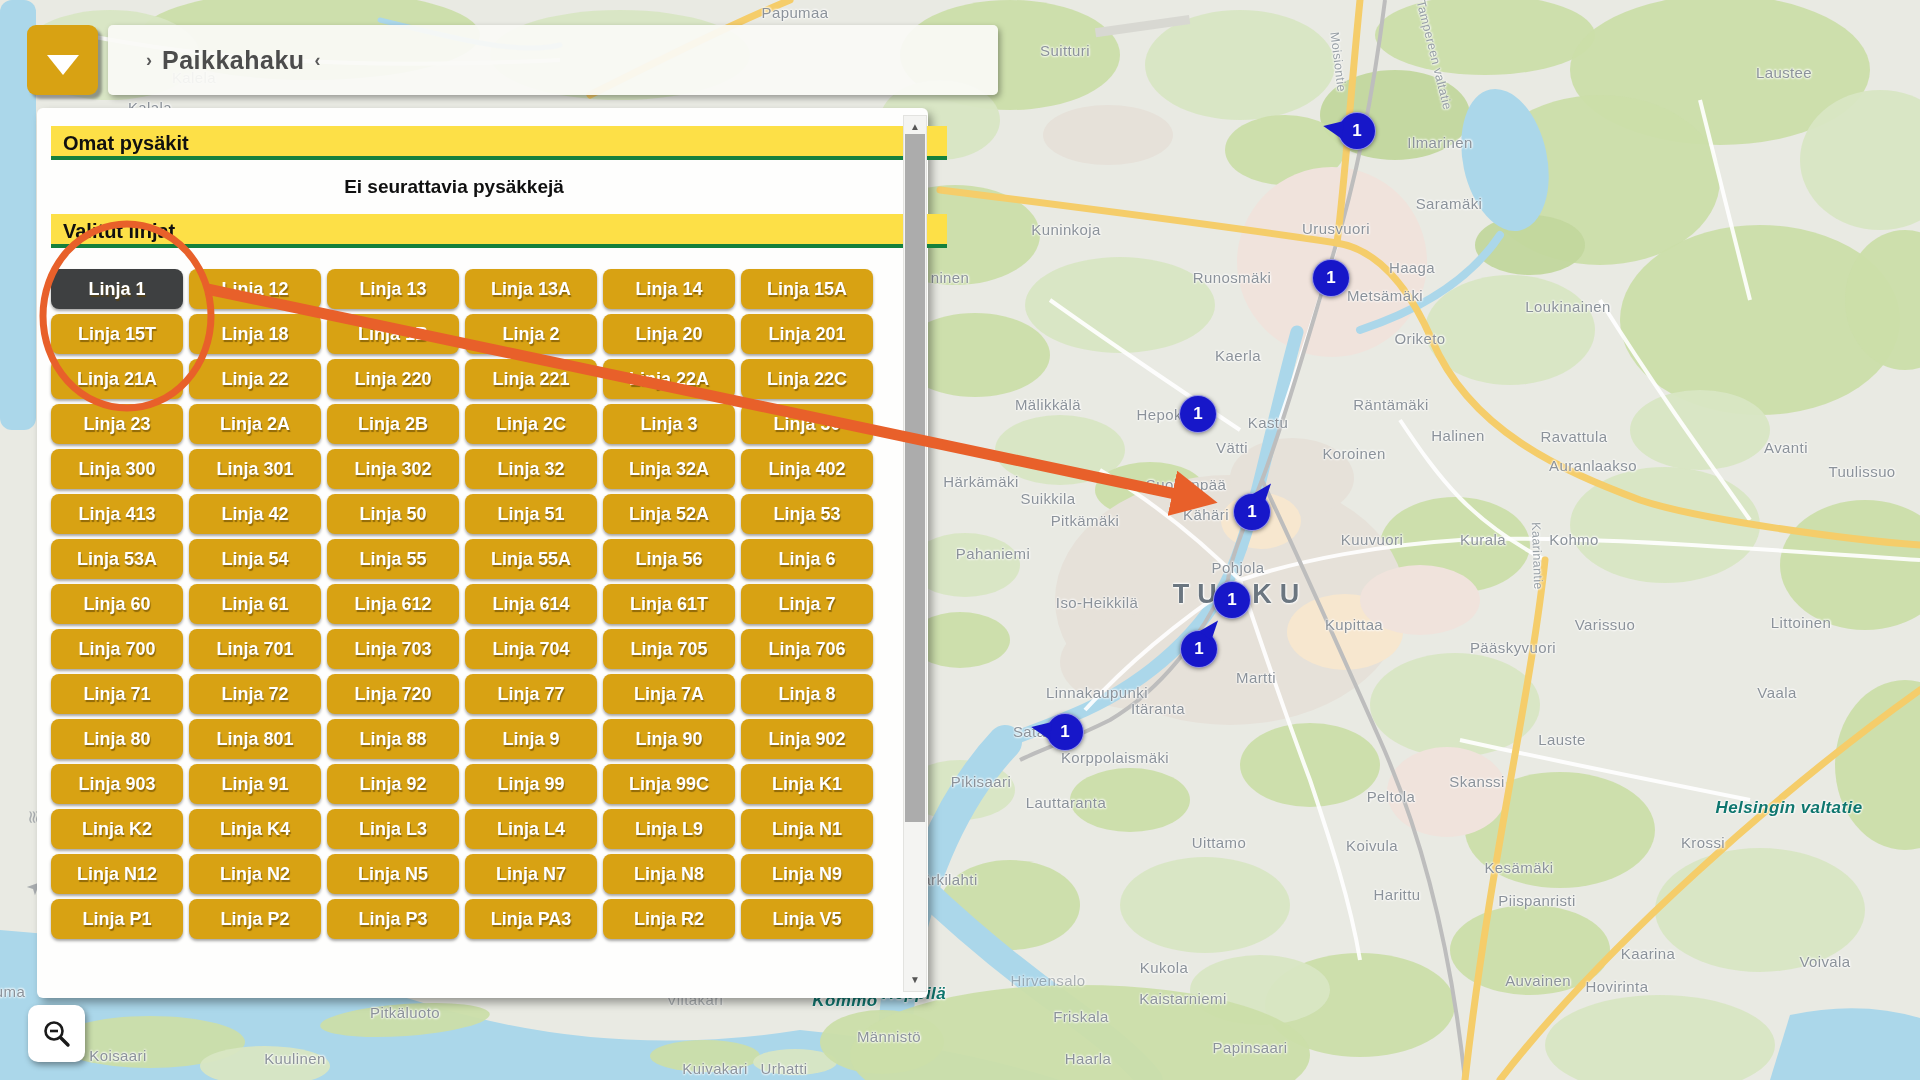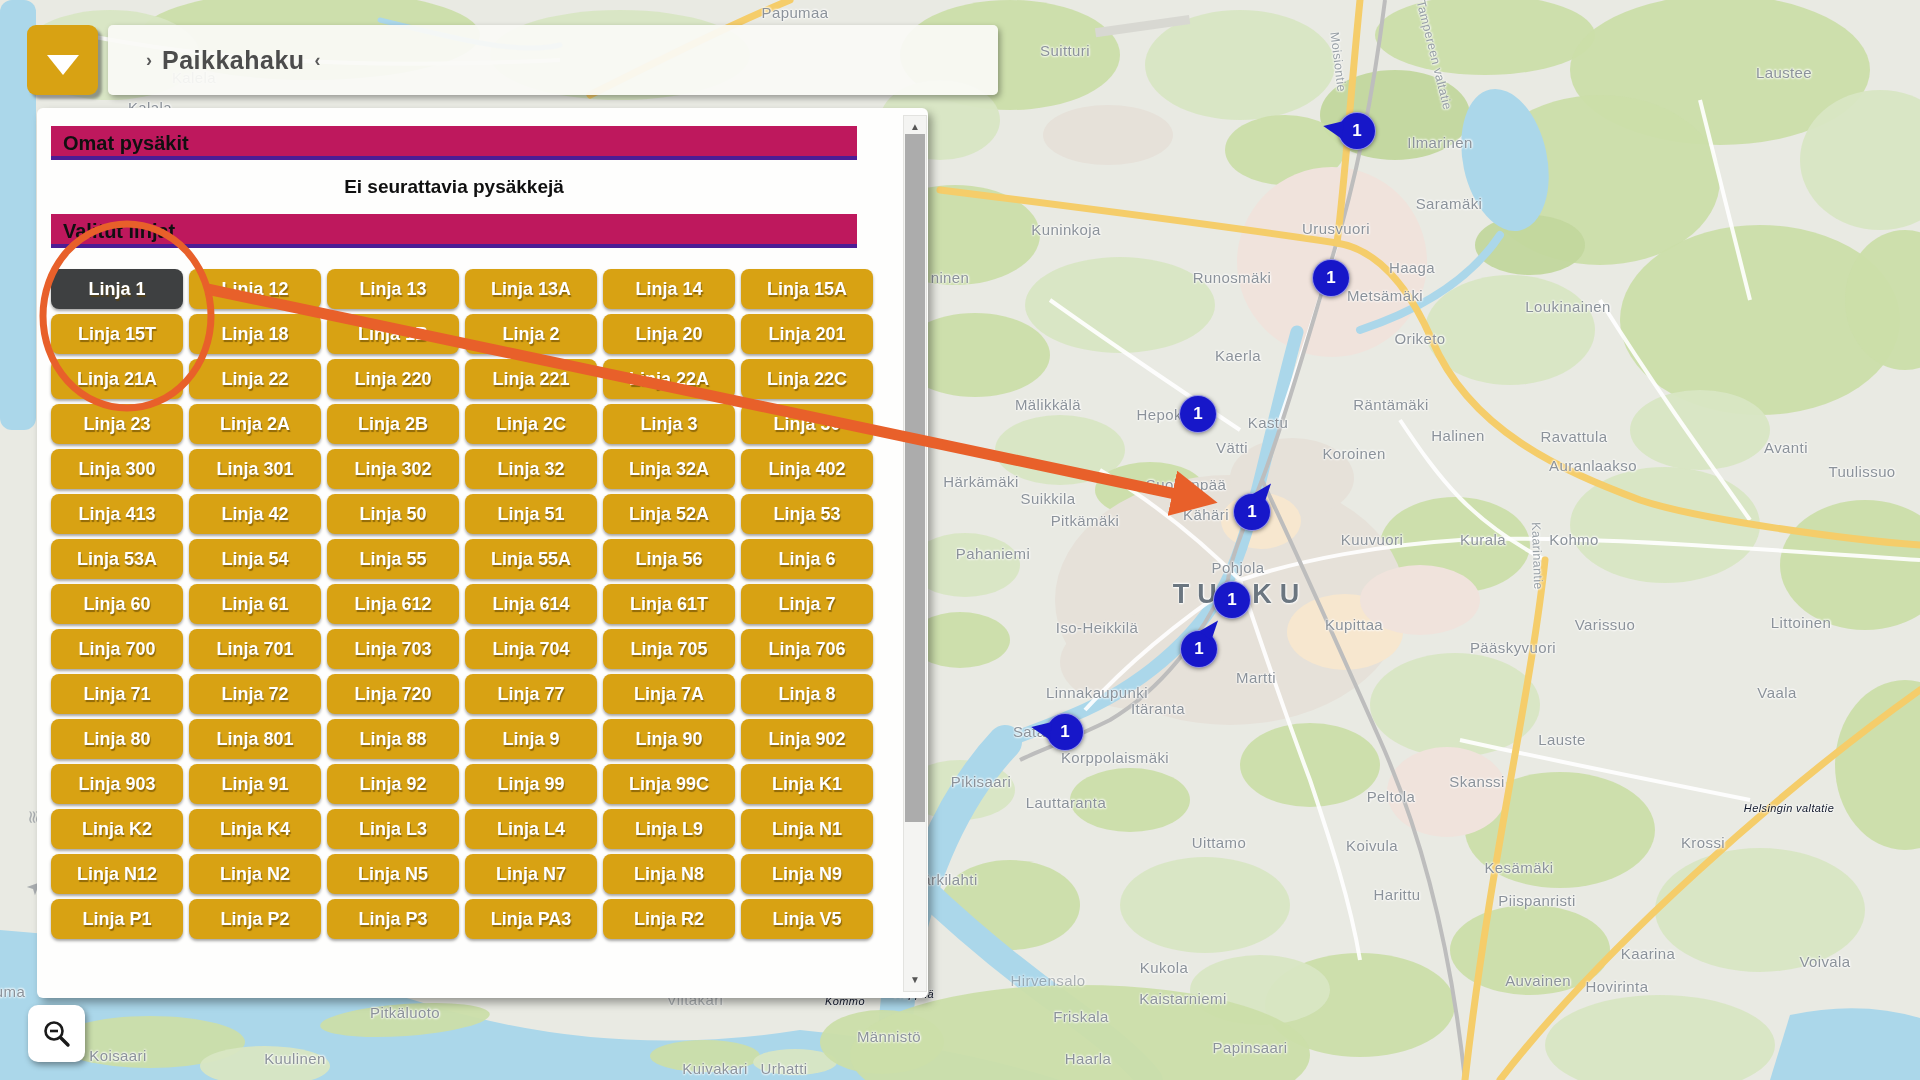--- a/index.html
+++ b/index.html
@@ -12,21 +12,21 @@
   .w{fill:#ABD7EA}
   .ws{stroke:#ABD7EA;fill:none;stroke-linecap:round}
   .ry{stroke:#F5CD6A;stroke-width:7;fill:none;stroke-linecap:round}
   .rw{stroke:#FFFFFF;stroke-width:4;fill:none;opacity:.9}
   .rr{stroke:#BDBDBD;stroke-width:4;fill:none}
   
   .map-label{position:absolute;transform:translate(-50%,-50%);font-size:15px;color:#8B929A;
     white-space:nowrap;z-index:1;letter-spacing:.4px;
     text-shadow:0 1px 2px rgba(255,255,255,.95),0 -1px 2px rgba(255,255,255,.95),1px 0 2px rgba(255,255,255,.95);}
   .map-label.big{font-size:27px;font-weight:bold;letter-spacing:8px;color:#6B7680;}
-  .map-label.road{font-size:11px;font-style:italic;color:#0f172a;}
+  .map-label.road{font-size:17px;font-style:italic;color:#0f766e;font-weight:bold;}
   .map-label.vert{font-size:12.5px;color:#98A0A6;}
   .map-label.faint{opacity:.65;}
   
   .marker{position:absolute;width:38px;height:38px;border-radius:50%;background:#1717C9;
     color:#fff;display:flex;align-items:center;justify-content:center;font-weight:bold;
     font-size:17px;z-index:2;box-shadow:0 1px 4px rgba(0,0,0,.45);
     border:1px solid rgba(255,255,255,.55);box-sizing:border-box;cursor:pointer;}
   .marker .tail{position:absolute;width:0;height:0;border-style:solid;}
   .tail-left{border-width:7px 20px 11px 0;border-color:transparent #1717C9 transparent transparent;
     left:-16px;top:7px;transform:rotate(6deg);}
@@ -38,22 +38,22 @@
     display:flex;align-items:center;padding-left:28px;box-sizing:border-box;z-index:3;cursor:pointer;}
   .chev{font-size:18px;color:#5A5A5A;font-weight:bold;margin:0 10px;}
   #title-text{font-size:25px;font-weight:bold;color:#4C4C4C;letter-spacing:.5px;}
   #toggle{position:absolute;left:27px;top:25px;width:71px;height:70px;background:#D8A213;
     border:none;border-radius:9px;box-shadow:4px 4px 3px rgba(80,80,80,.55);z-index:3;cursor:pointer;}
   #toggle .tri{display:block;margin:10px auto 0;width:0;height:0;
     border-left:16px solid transparent;border-right:16px solid transparent;border-top:20px solid #fff;}
   
   #panel{position:absolute;left:37px;top:108px;width:891px;height:890px;background:#FEFEFD;
     border-radius:6px;box-shadow:4px 5px 8px rgba(0,0,0,.35);z-index:3;}
-  .sec-bar{position:absolute;left:14px;width:806px;height:34px;background:#be185d;
-    border-bottom:4px solid #4c1d95;line-height:34px;padding-left:12px;box-sizing:border-box;
+  .sec-bar{position:absolute;left:14px;width:896px;height:34px;background:#fde047;
+    border-bottom:4px solid #15803d;line-height:34px;padding-left:12px;box-sizing:border-box;
     font-size:20px;font-weight:bold;color:#101010;}
   #sec1{top:18px}#sec2{top:106px}#sec3{top:838px}
   #empty-msg{position:absolute;left:14px;top:68px;width:806px;text-align:center;
     font-size:19px;font-weight:bold;color:#101010;}
   #line-grid{position:absolute;left:14px;top:161px;width:824px;display:grid;
     grid-template-columns:repeat(6,132px);grid-auto-rows:40px;column-gap:6px;row-gap:5px;}
   .line-btn{background:#D8A213;border:none;border-radius:8px;color:#fff;font-weight:bold;
     font-size:18px;font-family:inherit;text-shadow:1px 2px 1px rgba(96,66,0,.6);
     box-shadow:0 2px 3px rgba(0,0,0,.35);cursor:pointer;padding:0;}
   .line-btn.selected{background:#3E4041;}
@@ -207,21 +207,21 @@
       <span class="map-label" style="left: 1048px; top: 498px;">Suikkila</span>
       <span class="map-label" style="left: 1186px; top: 484px;">Suohonpää</span>
       <span class="map-label" style="left: 1206px; top: 514px;">Kähäri</span>
       <span class="map-label" style="left: 1085px; top: 520px;">Pitkämäki</span>
       <span class="map-label" style="left: 1593px; top: 465px;">Auranlaakso</span>
       <span class="map-label" style="left: 1483px; top: 539px;">Kurala</span>
       <span class="map-label" style="left: 1574px; top: 539px;">Kohmo</span>
       <span class="map-label" style="left: 993px; top: 553px;">Pahaniemi</span>
       <span class="map-label" style="left: 1238px; top: 567px;">Pohjola</span>
       <span class="map-label" style="left: 1372px; top: 539px;">Kuuvuori</span>
-      <span class="map-label" style="left: 1097px; top: 602px; margin-top: 25px;">Iso-Heikkilä</span>
+      <span class="map-label" style="left: 1097px; top: 602px;">Iso-Heikkilä</span>
       <span class="map-label big" style="left: 1240px; top: 594px;">TURKU</span>
       <span class="map-label" style="left: 1354px; top: 624px;">Kupittaa</span>
       <span class="map-label" style="left: 1605px; top: 624px;">Varissuo</span>
       <span class="map-label" style="left: 1801px; top: 622px;">Littoinen</span>
       <span class="map-label" style="left: 1513px; top: 647px;">Pääskyvuori</span>
       <span class="map-label" style="left: 1097px; top: 692px;">Linnakaupunki</span>
       <span class="map-label" style="left: 1256px; top: 677px;">Martti</span>
       <span class="map-label" style="left: 1158px; top: 708px;">Itäranta</span>
       <span class="map-label" style="left: 1777px; top: 692px;">Vaala</span>
       <span class="map-label" style="left: 1562px; top: 739px;">Lauste</span>

